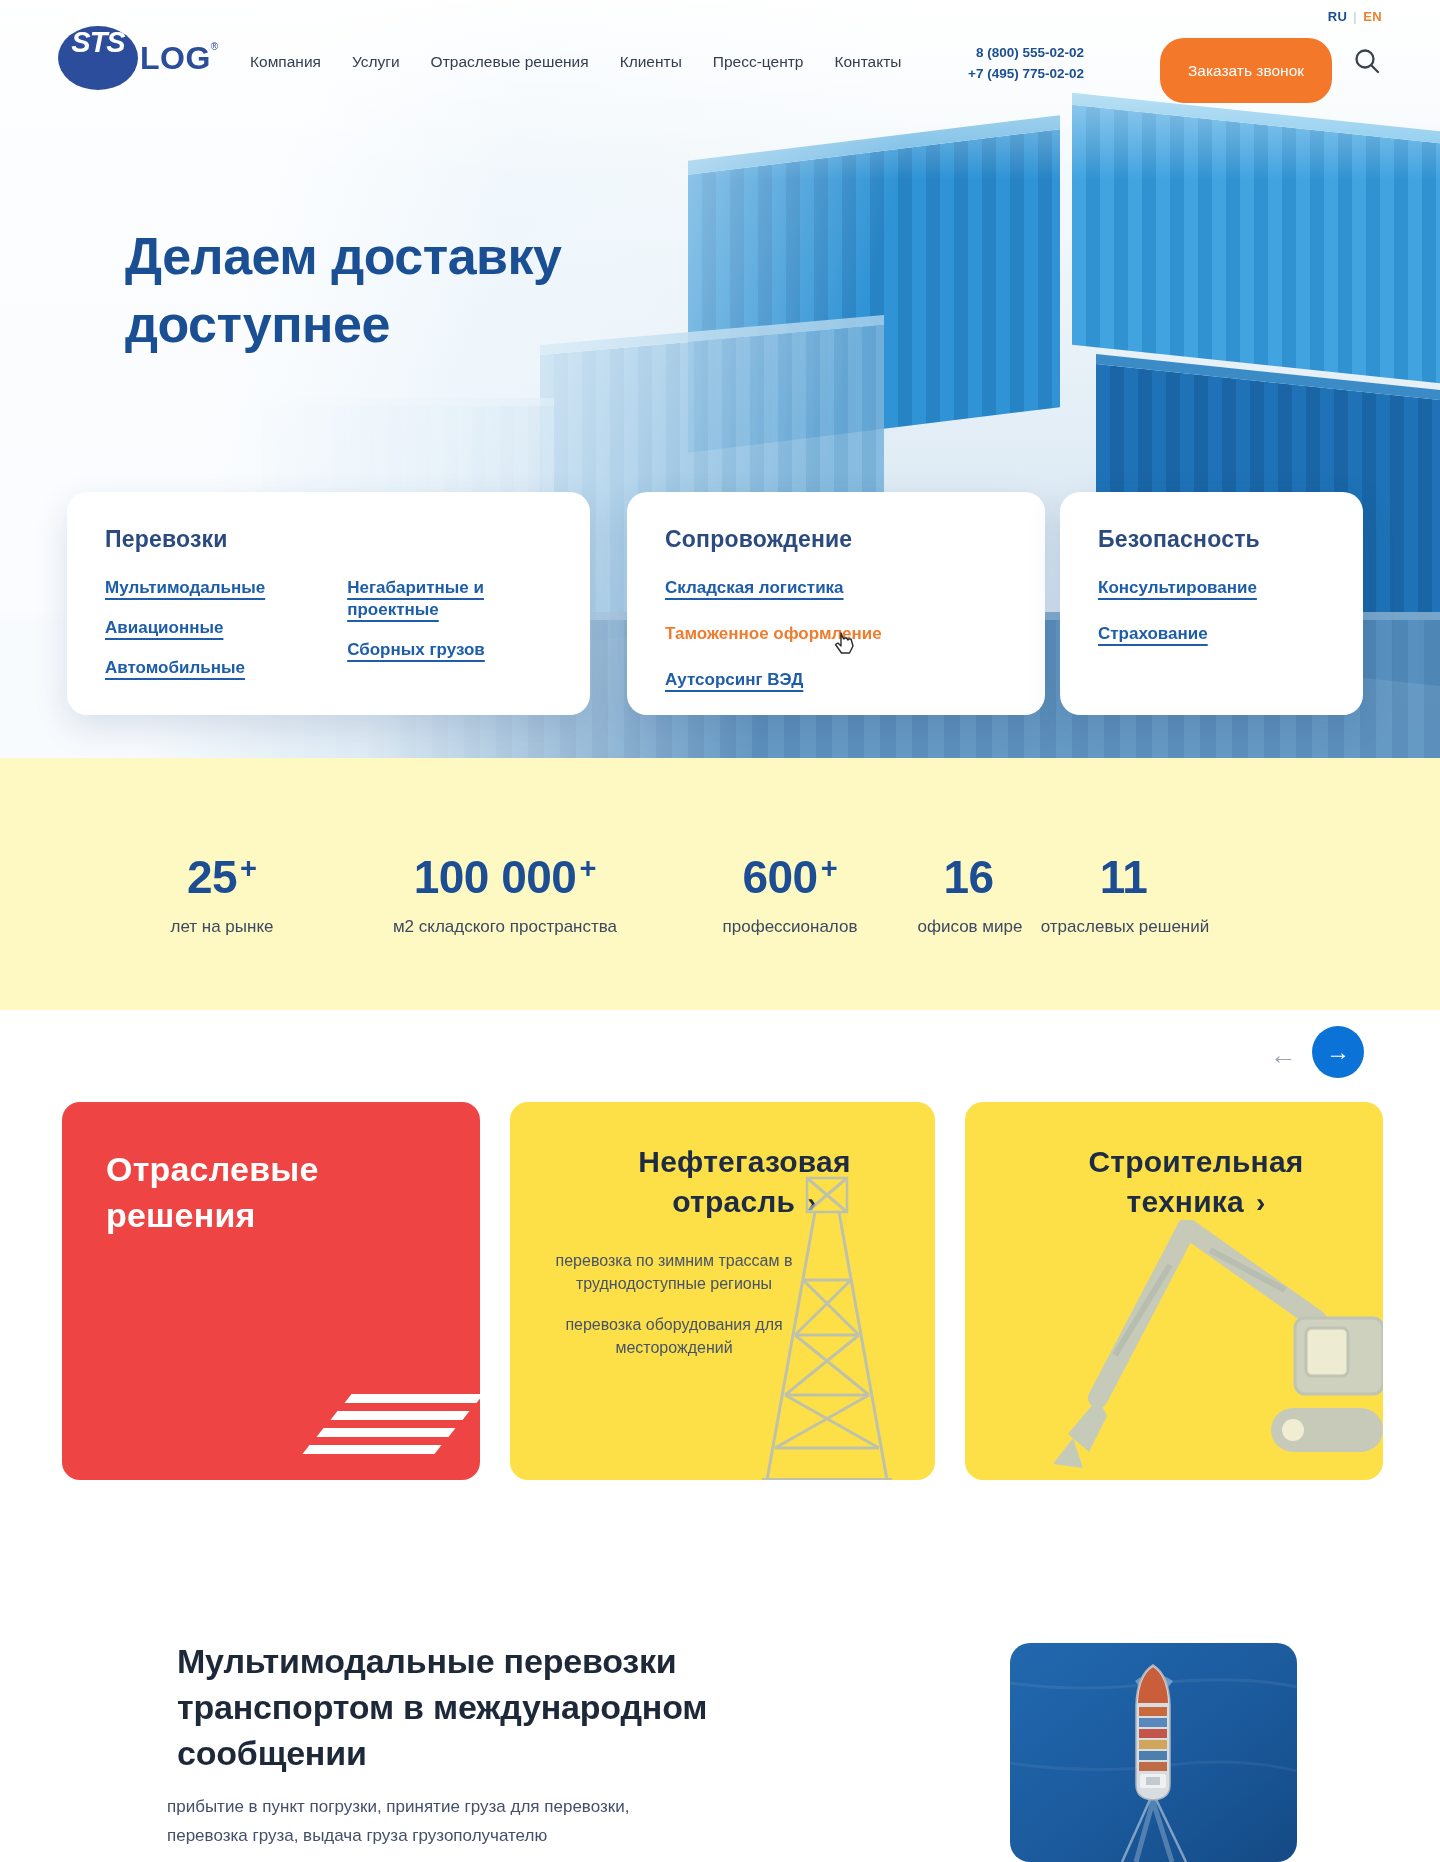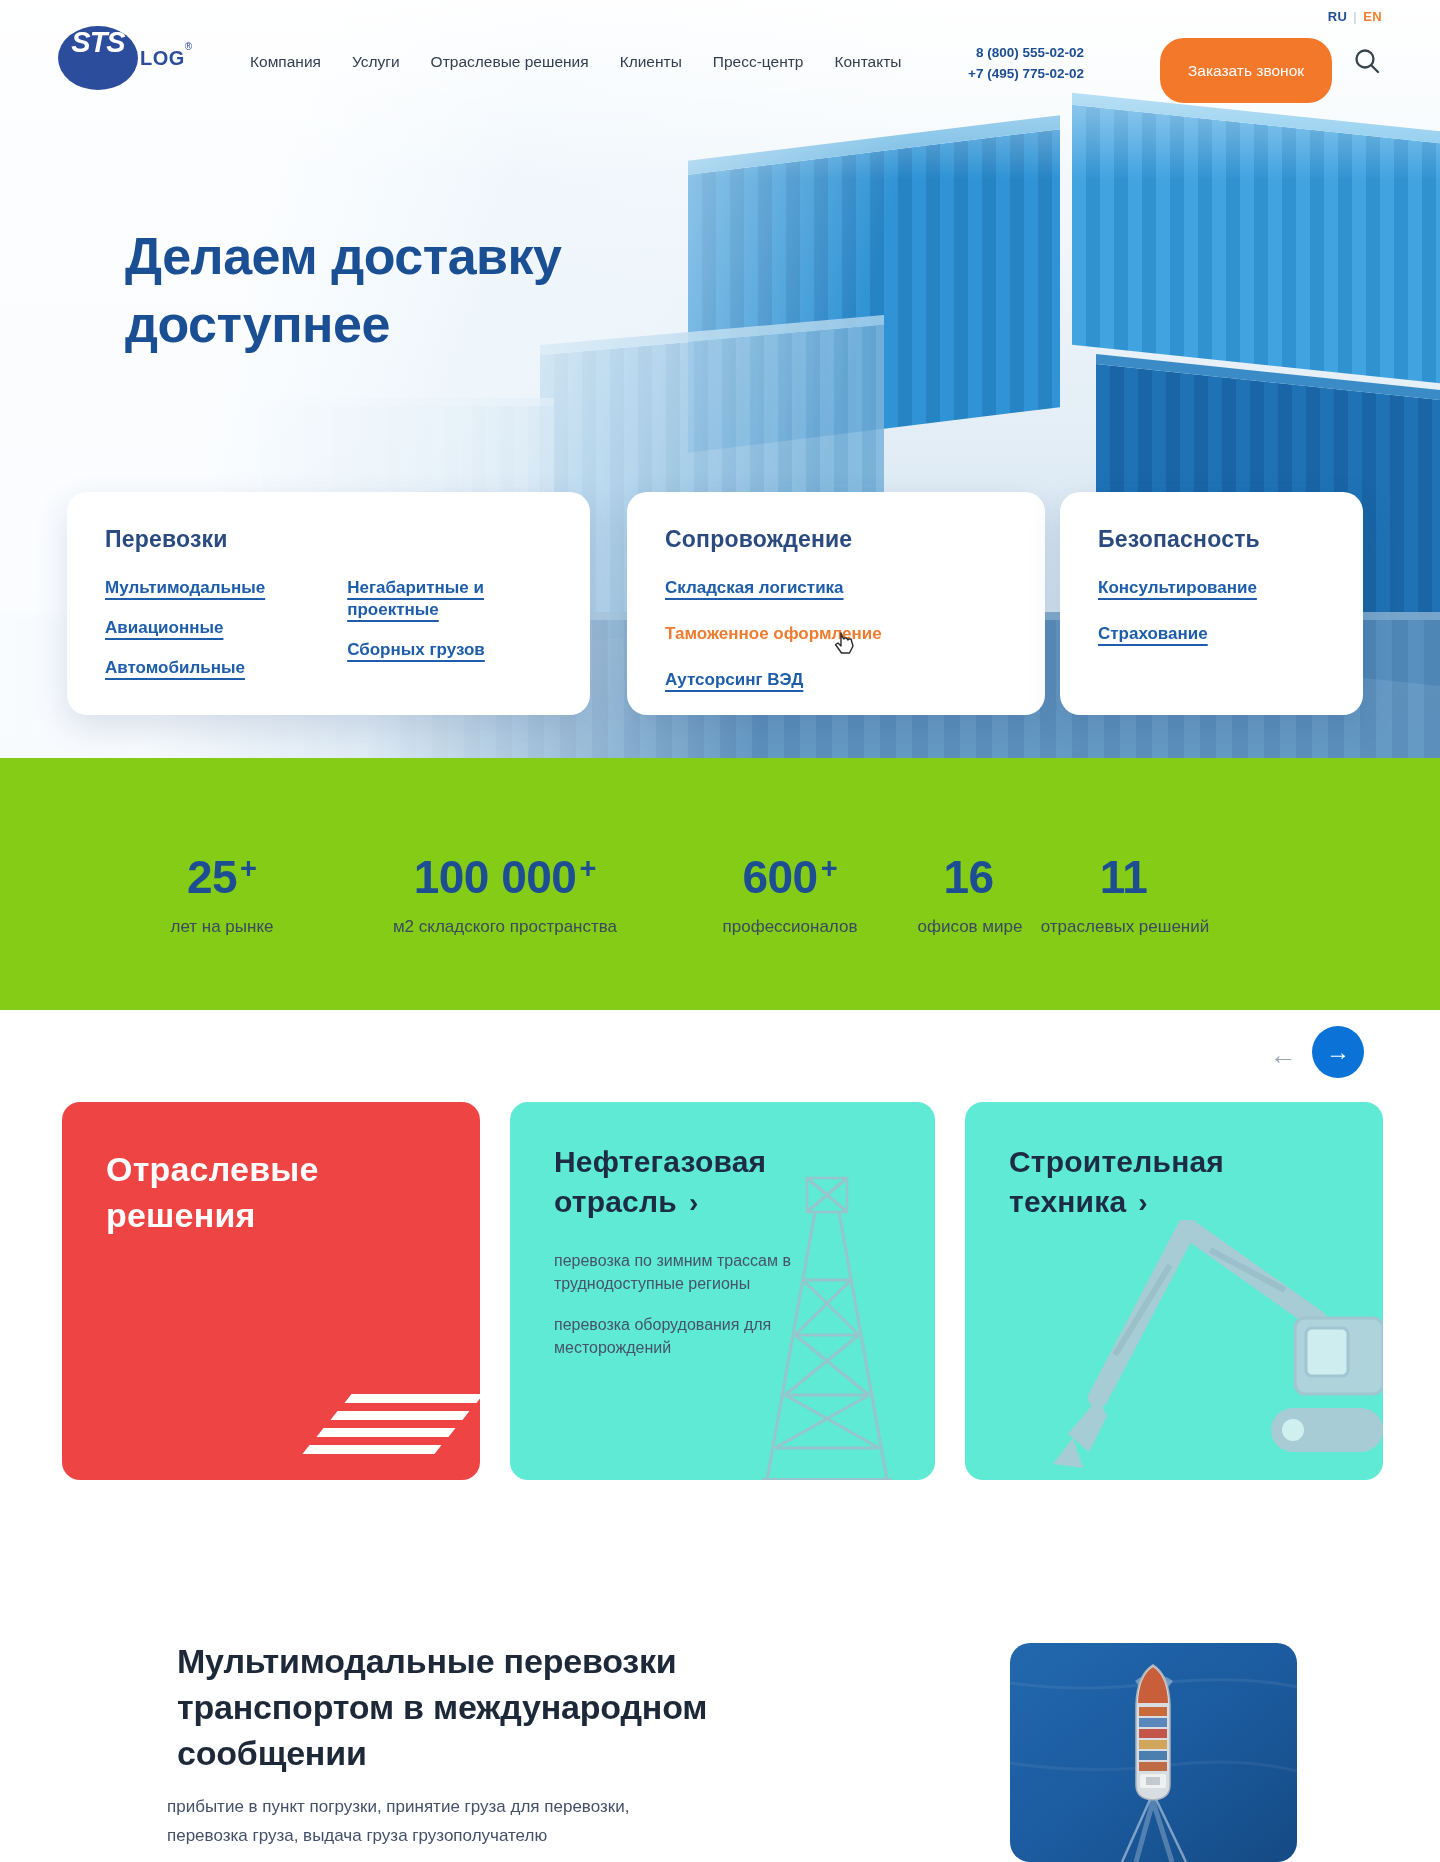--- a/index.html
+++ b/index.html
@@ -32,21 +32,21 @@
   .lang { position:absolute; top:9px; right:58px; z-index:20; font-size:13px; font-weight:bold; letter-spacing:.4px; }
   .lang .ru { color:#1c4e94; }
   .lang .sep { color:#b9c6d4; margin:0 6px; font-weight:normal; }
   .lang .en { color:#f08030; }
 
   header { position:absolute; left:0; top:0; width:1440px; height:120px; z-index:20; }
   .logo { position:absolute; left:58px; top:26px; display:flex; align-items:center; cursor:pointer; }
   .logo-ellipse { width:80px; height:64px; background:#2c4c9c; border-radius:50%;
                   display:flex; align-items:flex-start; justify-content:center; }
   .logo-sts { color:#ffffff; font-size:29px; font-weight:bold; font-style:italic; letter-spacing:-1px; }
-  .logo-log { color:#2c4c9c; font-size:20px; font-weight:bold; margin-left:2px; letter-spacing:.5px; }
+  .logo-log { color:#2c4c9c; font-size:32px; font-weight:bold; margin-left:2px; letter-spacing:.5px; }
   .logo-reg { color:#2c4c9c; font-size:10px; vertical-align:top; position:relative; top:-12px; }
 
   nav { position:absolute; left:250px; top:53px; display:flex; gap:31px; }
   nav a { font-size:15.5px; color:#333e51; text-decoration:none; white-space:nowrap; cursor:pointer; }
 
   .phones { position:absolute; right:356px; top:42px; text-align:right; line-height:21px; }
   .phones a { display:block; color:#1c4e94; font-size:13.5px; font-weight:bold; text-decoration:none; cursor:pointer; }
 
   .call-btn { position:absolute; left:1160px; top:38px; width:172px; height:65px; border:none; border-radius:24px;
               background:#f4782a; color:#ffffff; font-size:15.5px; font-family:inherit; cursor:pointer; }
@@ -67,21 +67,21 @@
   .slinks li { margin-bottom:18px; line-height:22px; }
   .step46 li { margin-bottom:24px; }
   .slinks a { color:#1d5da9; font-size:17px; font-weight:bold; text-decoration:underline;
               text-underline-offset:5px; text-decoration-thickness:1.5px; cursor:pointer; }
   .slinks a.active { color:#ef7c2f; text-decoration:none; }
   .two-col { display:flex; gap:82px; }
   .col-right { width:160px; }
   .cursor-hand { position:absolute; left:833px; top:631px; z-index:16; }
 
   
-  .stats { position:absolute; left:0; top:758px; width:1440px; height:252px; background:#84cc16; }
+  .stats { position:absolute; left:0; top:758px; width:1440px; height:252px; background:#fef9c3; }
   .stat { position:absolute; top:92px; transform:translateX(-50%); text-align:center; white-space:nowrap; }
   .stat-value { font-size:46px; font-weight:bold; color:#1d4e94; letter-spacing:-.5px; }
   .stat-plus { font-size:29px; font-weight:bold; color:#1d4e94; position:relative; top:-15px; margin-left:3px; }
   .stat-label { margin-top:13px; font-size:17px; color:#3c4960; }
   .st1 { left:222px; } .st2 { left:505px; } .st3 { left:790px; } .st4 { left:970px; } .st5 { left:1125px; }
 
   
   .industries { position:absolute; left:0; top:1010px; width:1440px; height:550px; background:#ffffff; }
   .car-prev { position:absolute; left:1266px; top:28px; width:34px; height:34px; font-size:27px; color:#9aa5b1;
               background:none; border:none; cursor:pointer; font-family:inherit; }
@@ -89,21 +89,21 @@
               background:#0b72d8; color:#ffffff; font-size:24px; cursor:pointer; font-family:inherit; line-height:52px; text-align:center; padding:0; }
 
   .icard { position:absolute; top:92px; height:378px; border-radius:18px; overflow:hidden; cursor:pointer; }
   .icard-blue { left:62px; width:418px; background:#ef4444; padding:44px 44px; }
   .icard-blue h2 { color:#ffffff; font-size:34px; font-weight:bold; line-height:46px; letter-spacing:.2px; }
   .stripes { position:absolute; right:0; bottom:26px; }
   .stripes div { height:9px; width:132px; background:#ffffff; margin-top:8px; transform:skewX(-38deg); }
   .stripes div:nth-child(1){ margin-left:42px; } .stripes div:nth-child(2){ margin-left:28px; }
   .stripes div:nth-child(3){ margin-left:14px; } .stripes div:nth-child(4){ margin-left:0; }
 
-  .icard-light { background:#5eead4; padding:40px 0 0 44px; }
+  .icard-light { background:#fde047; padding:40px 0 0 44px;text-align:center; }
   .icard-oil { left:510px; width:425px; }
   .icard-con { left:965px; width:418px; }
   .icard-light h2 { color:#1d2b44; font-size:30px; font-weight:bold; line-height:40px; letter-spacing:.2px; }
   .iarrow { color:#1d2b44; font-size:28px; font-weight:bold; margin-left:12px; }
   .iitems { margin-top:26px; width:240px; }
   .iitems p { font-size:16px; color:#46536a; line-height:23px; margin-bottom:18px; }
   .illu { position:absolute; pointer-events:none; }
   .illu-derrick { right:18px; bottom:0; }
   .illu-excavator { right:0; bottom:0; }
 

